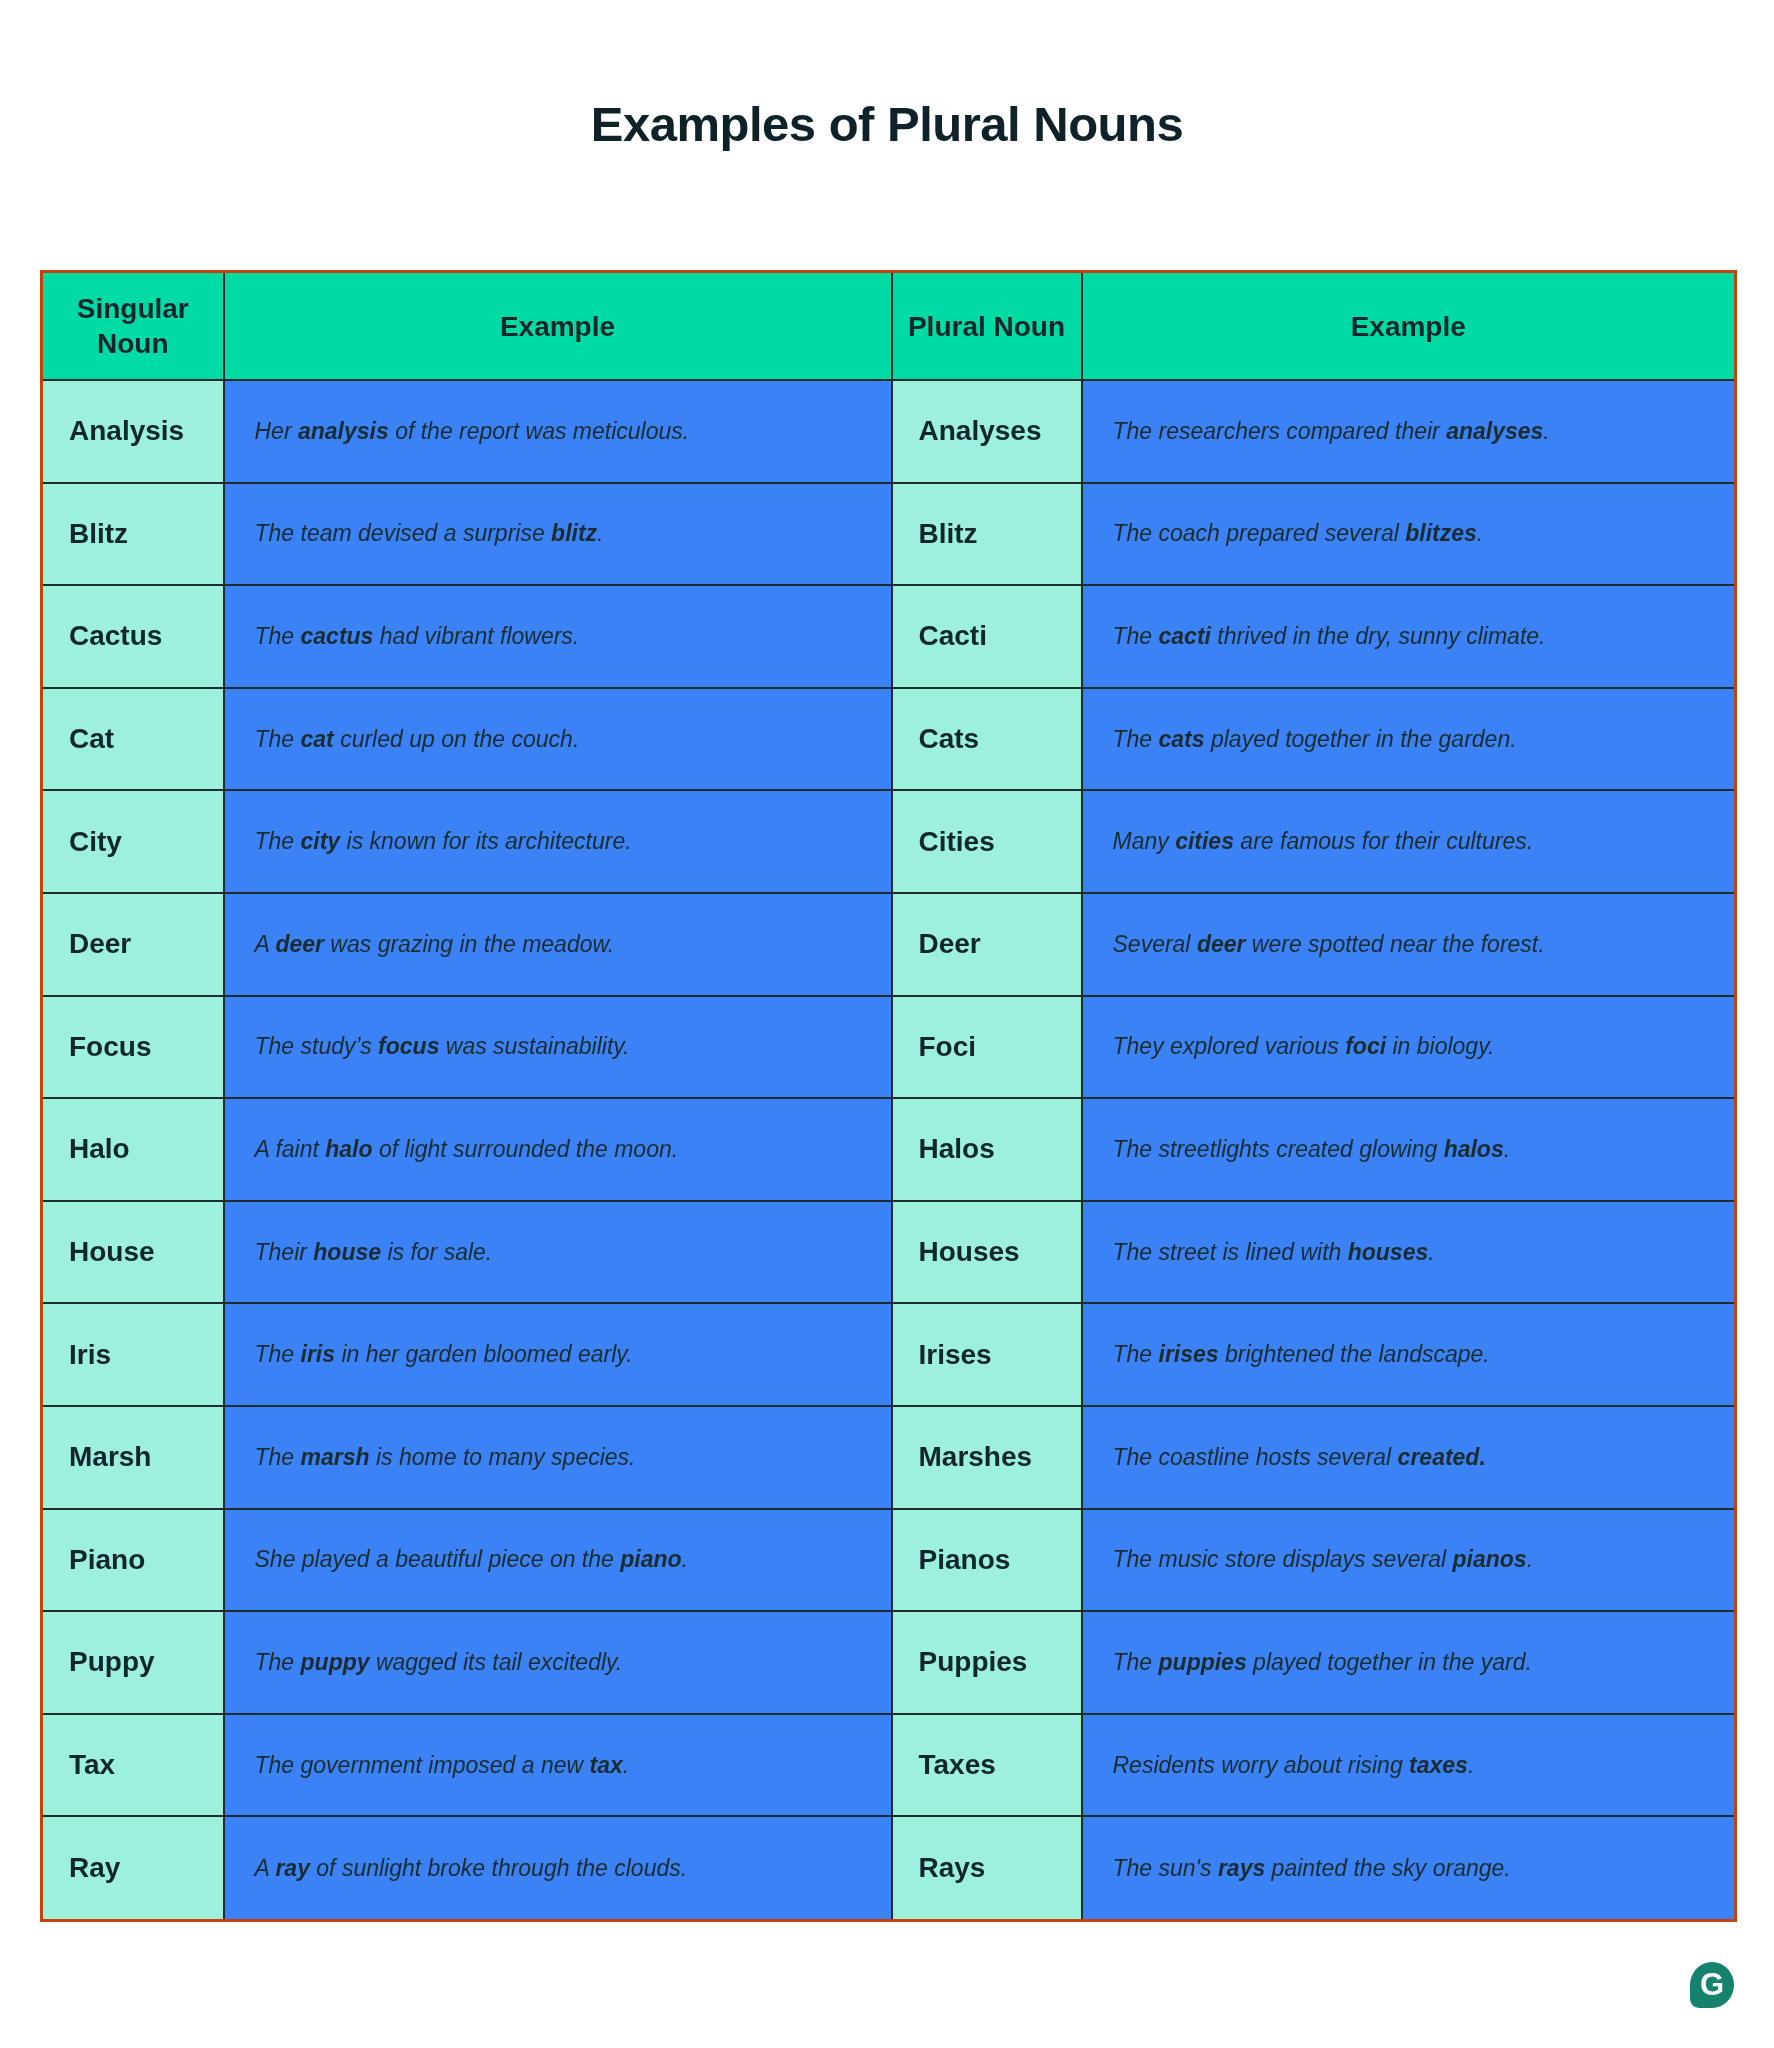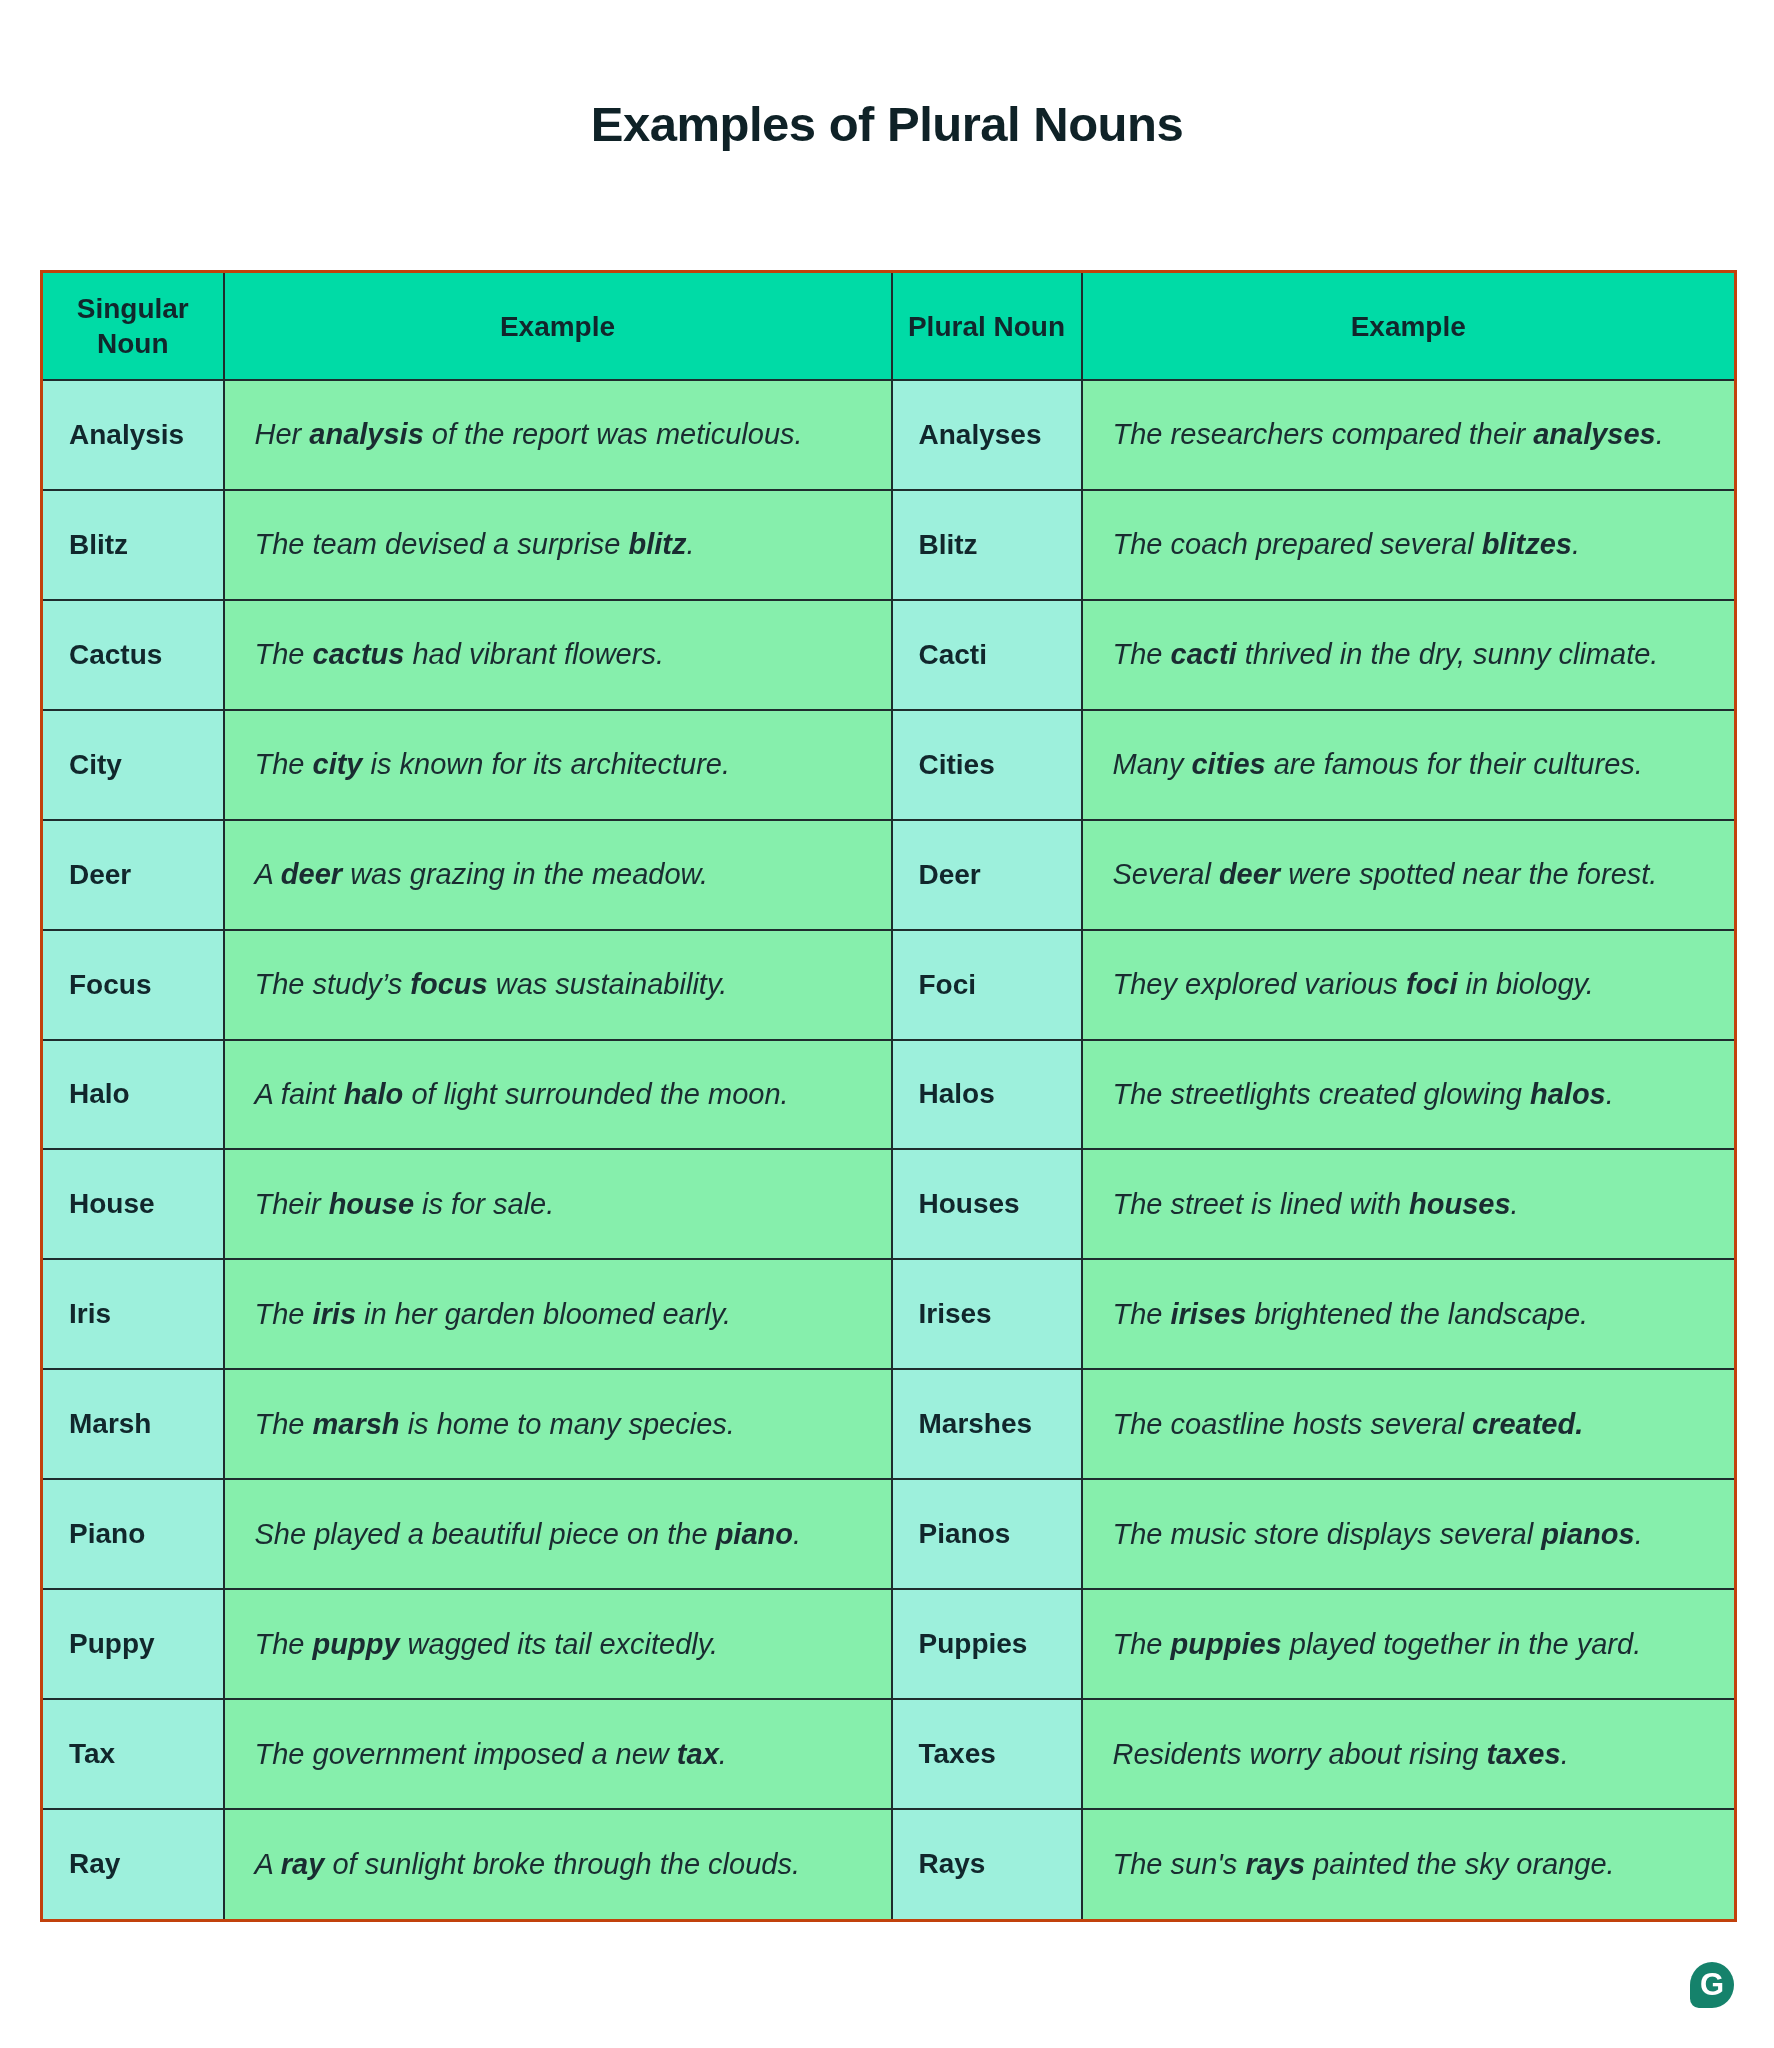--- a/index.html
+++ b/index.html
@@ -50,23 +50,23 @@
   }
   td.noun {
     background:#9df0dc;
     font-weight:bold;
     font-size:28px;
     color:#11272c;
     padding:0 8px 0 26px;
     text-align:left;
   }
   td.ex {
-    background:#86efac;
+    background:#3b82f6;
     font-style:italic;
-    font-size:29px;
+    font-size:23px;
     color:#1a2c31;
     padding:0 8px 0 30px;
     text-align:left;
   }
   td.ex .b { font-weight:bold; }
   .logo {
     position:absolute;
     left:1690px;
     top:1962px;
     width:44px;
@@ -115,20 +115,26 @@
           <td class="noun">Blitz</td>
           <td class="ex"><span>The coach prepared several </span><span class="b">blitzes</span><span>.</span></td>
         </tr>
         <tr>
           <td class="noun">Cactus</td>
           <td class="ex"><span>The </span><span class="b">cactus</span><span> had vibrant flowers.</span></td>
           <td class="noun">Cacti</td>
           <td class="ex"><span>The </span><span class="b">cacti</span><span> thrived in the dry, sunny climate.</span></td>
         </tr>
         <tr>
+          <td class="noun">Cat</td>
+          <td class="ex"><span>The </span><span class="b">cat</span><span> curled up on the couch.</span></td>
+          <td class="noun">Cats</td>
+          <td class="ex"><span>The </span><span class="b">cats</span><span> played together in the garden.</span></td>
+        </tr>
+        <tr>
           <td class="noun">City</td>
           <td class="ex"><span>The </span><span class="b">city</span><span> is known for its architecture.</span></td>
           <td class="noun">Cities</td>
           <td class="ex"><span>Many </span><span class="b">cities</span><span> are famous for their cultures.</span></td>
         </tr>
         <tr>
           <td class="noun">Deer</td>
           <td class="ex"><span>A </span><span class="b">deer</span><span> was grazing in the meadow.</span></td>
           <td class="noun">Deer</td>
           <td class="ex"><span>Several </span><span class="b">deer</span><span> were spotted near the forest.</span></td>

